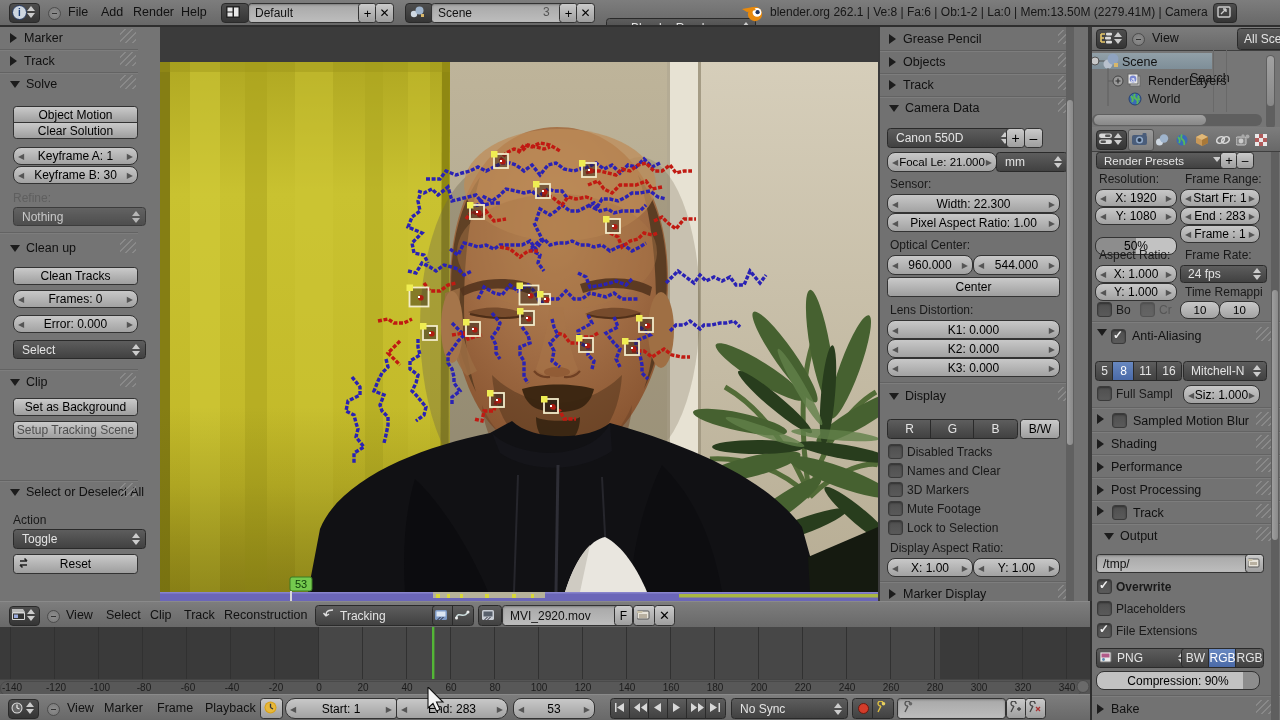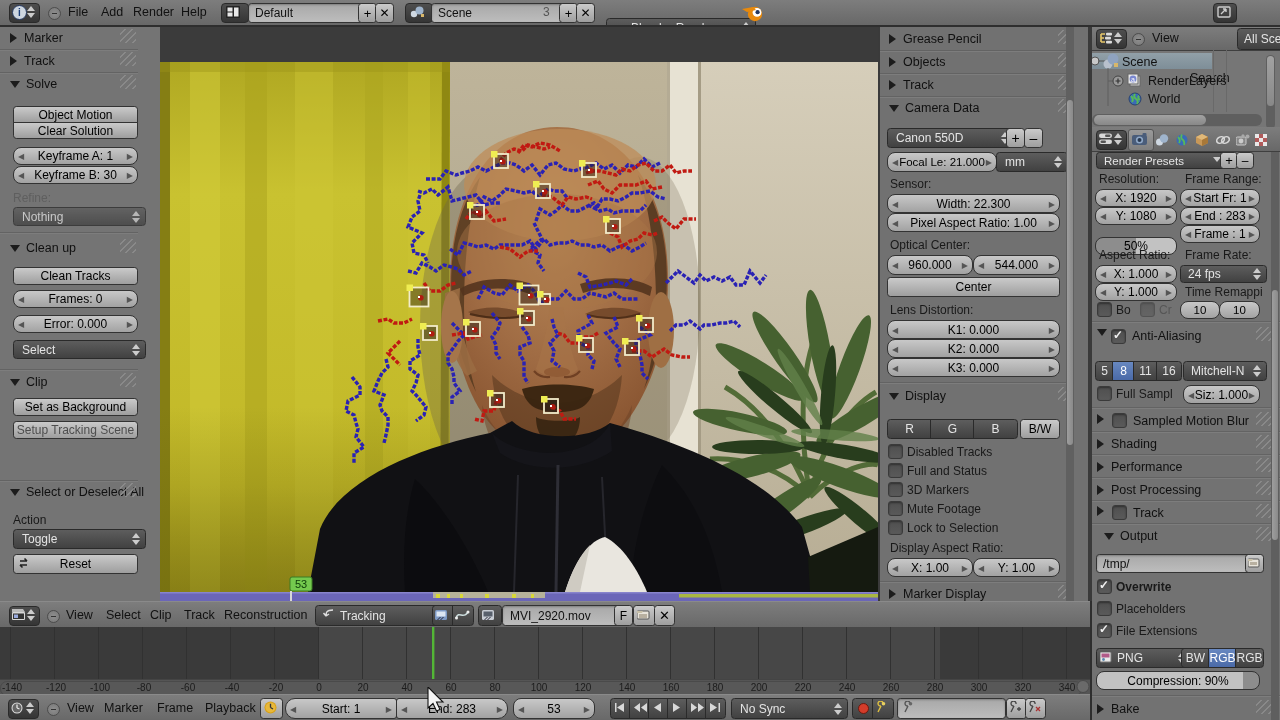--- a/index.html
+++ b/index.html
@@ -77,20 +77,21 @@
   <div class="abs btn" style="left:576px;top:3px;width:17px;height:18px;font-size:12px;">✕</div>
 
   <div class="abs btn-dark" style="left:606px;top:18px;width:124px;height:18px;padding-left:24px;">Blender Render<span class="updn"></span></div>
 
   <svg class="abs" style="left:741px;top:3px;" width="26" height="19" viewBox="0 0 26 19">
     <circle cx="14" cy="11" r="7.2" fill="#e8890c"></circle>
     <circle cx="16" cy="9.4" r="4.4" fill="#fff"></circle>
     <circle cx="16.6" cy="9.2" r="2.1" fill="#23365e"></circle>
     <path d="M1 6 L12 4 L15 7 L6 9 Z" fill="#e8890c"></path>
   </svg>
+  <div class="abs" style="left:770px;top:5px;font-size:12px;white-space:nowrap;color:#161616;">blender.org 262.1 | Ve:8 | Fa:6 | Ob:1-2 | La:0 | Mem:13.50M (2279.41M) | Camera</div>
   <div class="abs edbtn" style="left:1213px;top:3px;width:22px;height:18px;"></div>
   <svg class="abs" style="left:1217px;top:6px;" width="14" height="12">
         <rect x="1" y="1" width="12" height="10" rx="1" fill="none" stroke="#ccc" stroke-width="1.4"></rect>
         <path d="M4 8 L9 3 M9 3 L6 3 M9 3 L9 6" stroke="#ccc" stroke-width="1.4" fill="none"></path>
       </svg>
 </div>
 <div class="abs" style="left:0;top:25px;width:1280px;height:2px;background:#2e2e2e;"></div>
 
 <div id="shelf" class="abs" style="left:0;top:27px;width:160px;height:574px;background:#747474;border-right:2px solid #3a3a3a;">
   <div class="abs ph" style="left:10px;top:4px;"><span class="tri-r"></span>Marker</div>
@@ -428,21 +429,21 @@
   <div class="abs psep" style="left:0;top:355px;width:188px;"></div>
   <div class="abs ph" style="left:9px;top:362px;"><span class="tri-d"></span>Display</div>
       <div class="crn" style="top:360px;right:14px;"></div>
   <div class="abs btn-dark" style="left:7px;top:392px;width:43px;height:18px;border-radius:3.5px 0 0 3.5px;justify-content:center;">R</div>
   <div class="abs btn-dark" style="left:50px;top:392px;width:43px;height:18px;border-radius:0;justify-content:center;">G</div>
   <div class="abs btn-dark" style="left:93px;top:392px;width:43px;height:18px;border-radius:0 3.5px 3.5px 0;justify-content:center;">B</div>
   <div class="abs btn" style="left:140px;top:392px;width:38px;height:18px;">B/W</div>
   <div class="abs chk" style="left:8px;top:417px;"></div>
       <div class="abs lbl" style="left:27px;top:418px;">Disabled Tracks</div>
   <div class="abs chk" style="left:8px;top:436px;"></div>
-      <div class="abs lbl" style="left:27px;top:437px;">Full and Status</div>
+      <div class="abs lbl" style="left:27px;top:437px;">Names and Clear</div>
   <div class="abs chk" style="left:8px;top:455px;"></div>
       <div class="abs lbl" style="left:27px;top:456px;">3D Markers</div>
   <div class="abs chk" style="left:8px;top:474px;"></div>
       <div class="abs lbl" style="left:27px;top:475px;">Mute Footage</div>
   <div class="abs chk" style="left:8px;top:493px;"></div>
       <div class="abs lbl" style="left:27px;top:494px;">Lock to Selection</div>
   <div class="abs lbl" style="left:10px;top:514px;">Display Aspect Ratio:</div>
   <div class="abs slider" style="left:7px;top:531px;width:84px;height:17px;">X: 1.00<span class="la">◀</span><span class="ra">▶</span></div>
   <div class="abs slider" style="left:93px;top:531px;width:85px;height:17px;">Y: 1.00<span class="la">◀</span><span class="ra">▶</span></div>
   <div class="abs psep" style="left:0;top:554px;width:188px;"></div>

